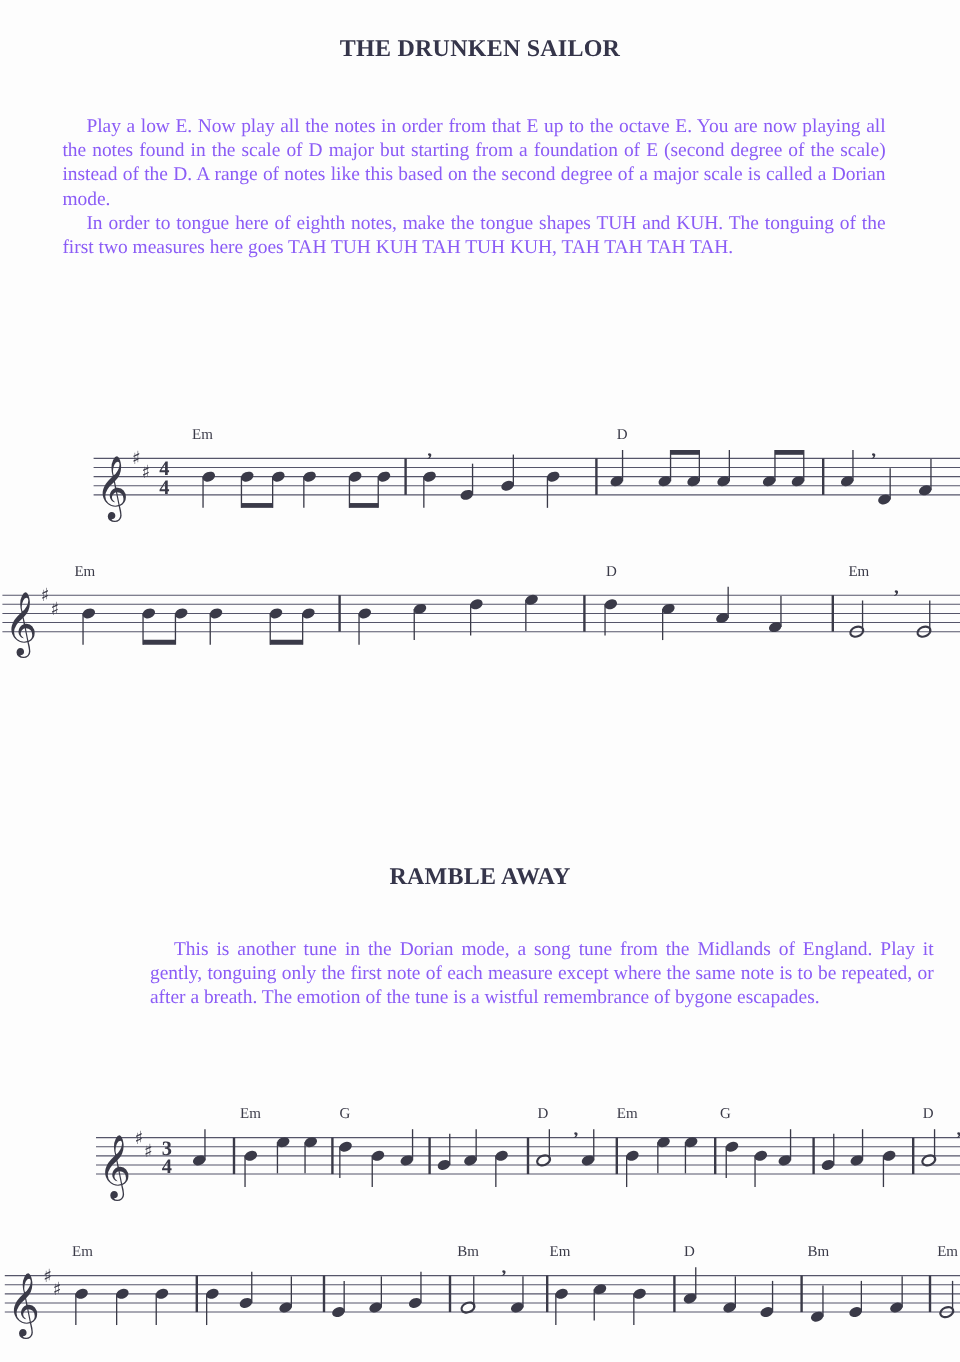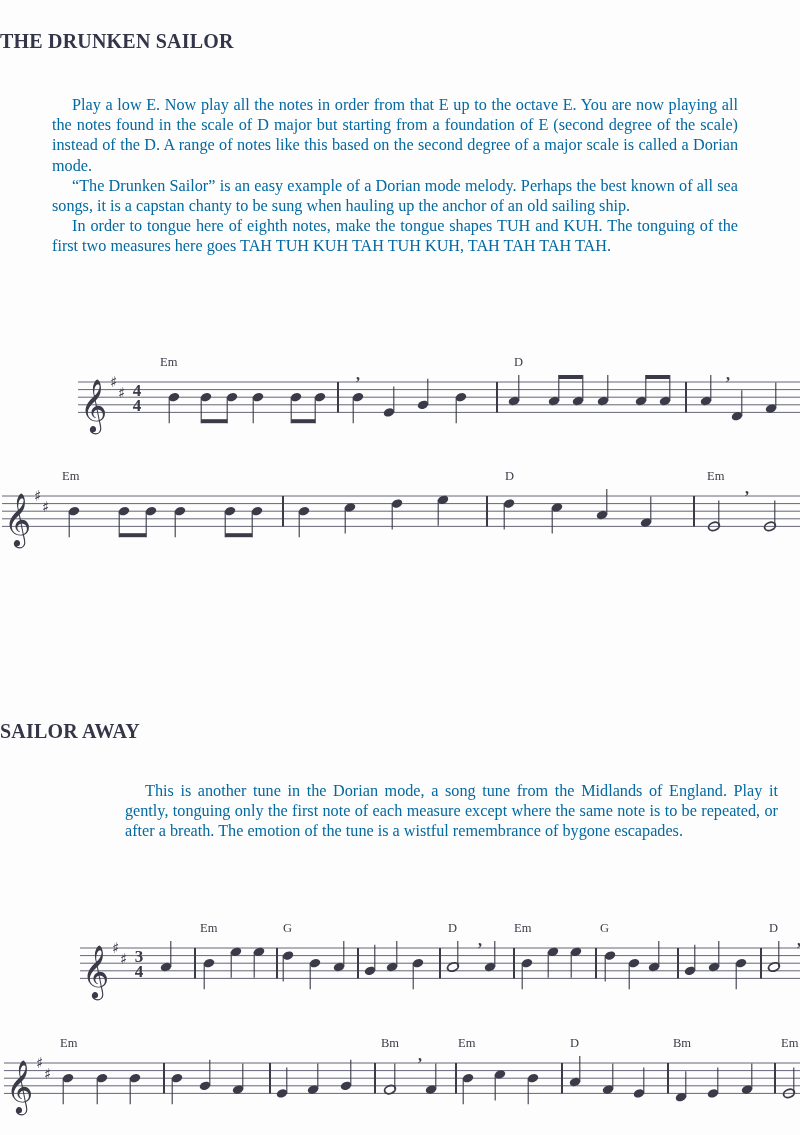--- a/index.html
+++ b/index.html
@@ -1,36 +1,35 @@
 <!DOCTYPE html>
 <html><head>
 <meta charset="utf-8">
 <style>
   html, body { margin:0; padding:0; }
   body { width:800px; height:1135px; background:#fdfdfd; position:relative; overflow:hidden;
          font-family:"Liberation Serif","DejaVu Serif",serif; color:#3a3a48; }
-  .title { position:absolute; left:0; width:800px; text-align:left; font-weight:bold;
+  .title { position:absolute; left:0; width:800px; text-align:center; font-weight:bold;
            font-size:20px; letter-spacing:0.2px; color:#35354a; }
   .para { position:absolute; left:52px; width:430px; font-size:16.2px; line-height:20.2px;
-          text-align:justify; color:#0369a1; }
+          text-align:justify; color:#8b5cf6; }
   .para p { margin:0; text-indent:20px; }
   svg.staff { position:absolute; left:0; width:800px; overflow:visible; }
   .chord { font-family:"Liberation Serif",serif; font-size:12.5px; fill:#3a3a48; }
 </style>
 </head>
 <body>
 
 <div class="title" style="top:30px;">THE DRUNKEN SAILOR</div>
 <div class="para" style="top:95px;width:686px;">
   <p>Play a low E. Now play all the notes in order from that E up to the octave E. You are now playing all the notes found in the scale of D major but starting from a foundation of E (second degree of the scale) instead of the D. A range of notes like this based on the second degree of a major scale is called a Dorian mode.</p>
-  <p>“The Drunken Sailor” is an easy example of a Dorian mode melody. Perhaps the best known of all sea songs, it is a capstan chanty to be sung when hauling up the anchor of an old sailing ship.</p>
   <p>In order to tongue here of eighth notes, make the tongue shapes TUH and KUH. The tonguing of the first two measures here goes TAH TUH KUH TAH TUH KUH, TAH TAH TAH TAH.</p>
 </div>
 
-<div class="title" style="top:720px;">SAILOR AWAY</div>
+<div class="title" style="top:720px;">RAMBLE AWAY</div>
 <div class="para" style="top:781px;left:85px;width:653px;margin-left:40px;">
   <p>This is another tune in the Dorian mode, a song tune from the Midlands of England. Play it gently, tonguing only the first note of each measure except where the same note is to be repeated, or after a breath. The emotion of the tune is a wistful remembrance of bygone escapades.</p>
 </div>
 
 <div id="music">
     <svg class="staff" height="140" viewBox="0 0 800 140" style="top: 342px;">
       <line x1="78" x2="800" y1="40" y2="40" stroke="#55556a" stroke-width="0.9"></line>
       <line x1="78" x2="800" y1="47.6" y2="47.6" stroke="#55556a" stroke-width="0.9"></line>
       <line x1="78" x2="800" y1="55.2" y2="55.2" stroke="#55556a" stroke-width="0.9"></line>
       <line x1="78" x2="800" y1="62.8" y2="62.8" stroke="#55556a" stroke-width="0.9"></line>

